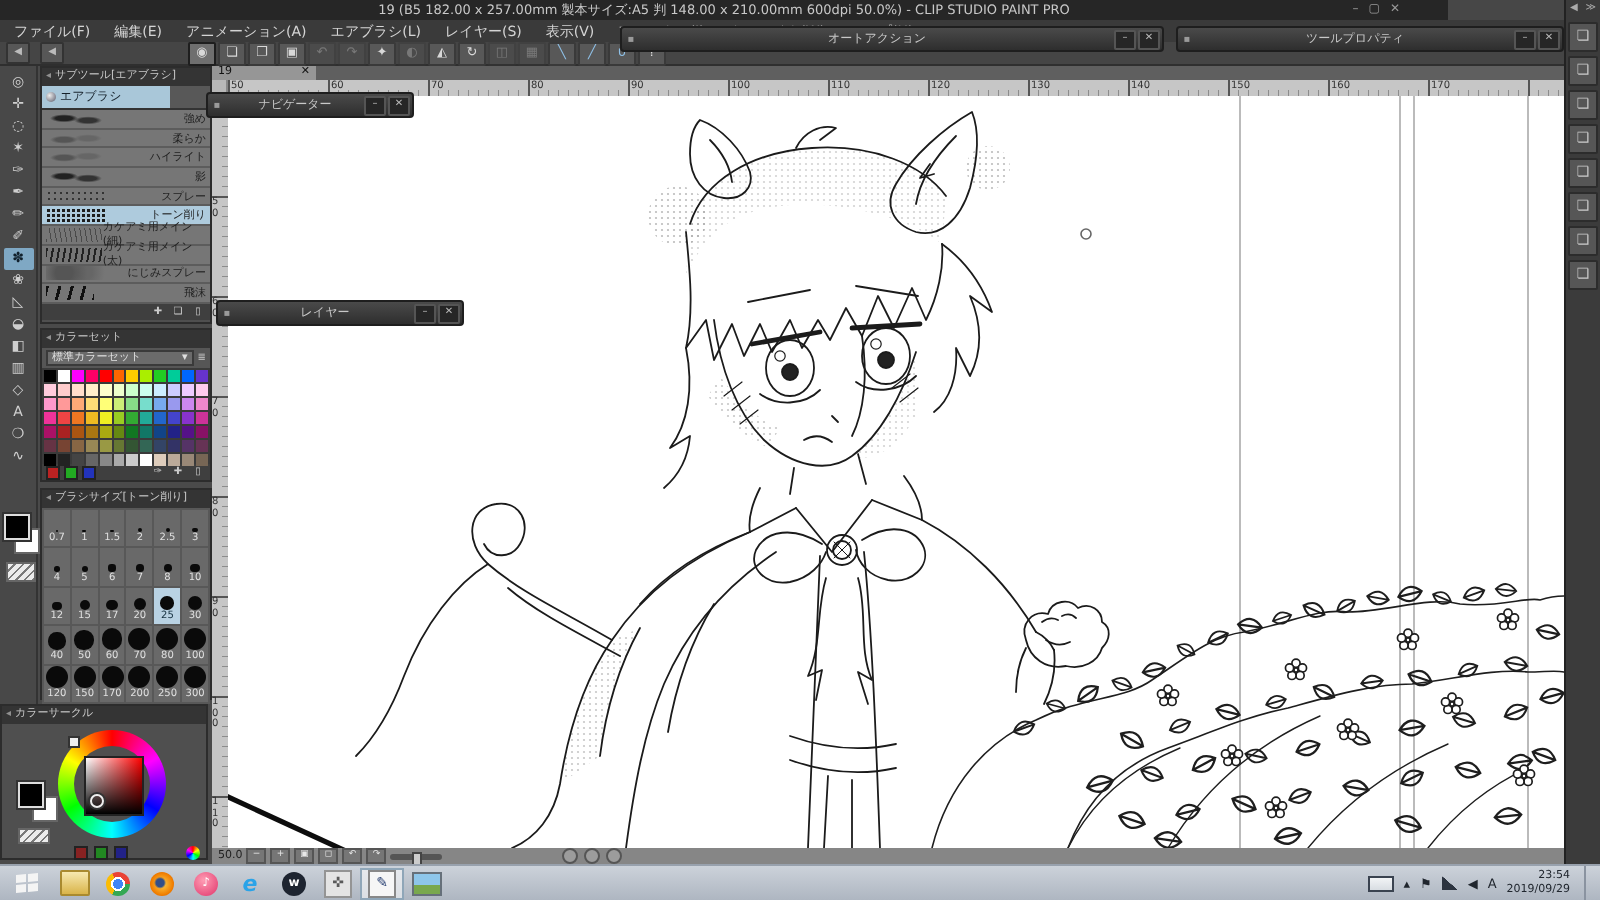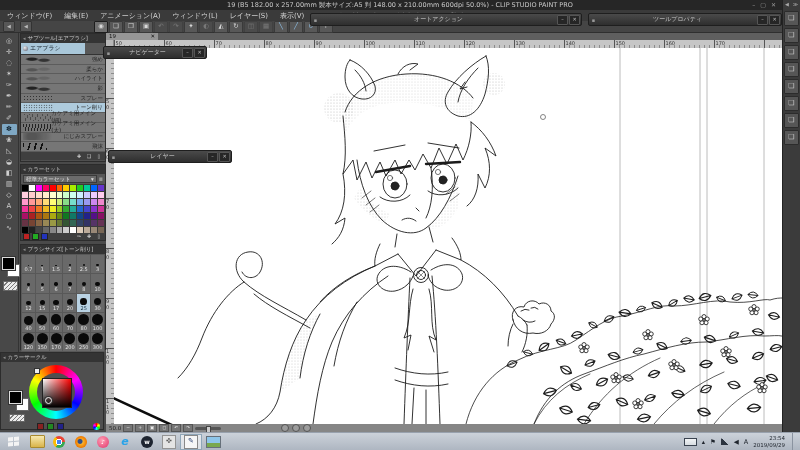--- a/index.html
+++ b/index.html
@@ -1,19 +1,19 @@
 <!DOCTYPE html>
 <html><head>
 <meta charset="utf-8">
 <style>
   html,body{margin:0;padding:0}
   .app{position:relative;width:800px;height:450px;overflow:hidden;background:#474747;
        font-family:"DejaVu Sans","Liberation Sans",sans-serif;-webkit-font-smoothing:antialiased;cursor:default}
   
-  .titlebar{position:absolute;left:0;top:0;width:800px;height:10px;background:#262626;color:#c9c9c9;
+  .titlebar{position:absolute;left:0;top:0;width:724px;height:10px;background:#262626;color:#c9c9c9;
             font-size:6.5px;line-height:10px;text-align:center;white-space:nowrap}
   .win-controls{position:absolute;right:24px;top:0;display:flex;gap:5px;color:#9a9a9a;font-size:6px;line-height:10px}
   .menubar{position:absolute;left:0;top:10px;width:800px;height:11px;background:#3a3a3a;display:flex;
            align-items:center;padding-left:7px;gap:12px;font-size:7px;color:#d4d4d4;box-sizing:border-box}
   .menu-item{white-space:nowrap}
   .cmdbar{position:absolute;left:0;top:21px;width:800px;height:12px;background:#454545;display:flex;align-items:center;border-bottom:1px solid #2f2f2f;box-sizing:border-box}
   .dock-arrow{width:10px;height:9px;margin-left:3px;background:#575757;border:1px solid #333;color:#bbb;
               font-size:5px;line-height:8px;text-align:center;border-radius:1px}
   .cmd-buttons{display:flex;gap:1px;margin-left:62px}
   .cmd-btn{width:12px;height:10px;background:#585858;border:1px solid #3a3a3a;color:#d8d8d8;font-size:6.5px;
@@ -170,24 +170,24 @@
     <span>19 (B5 182.00 x 257.00mm 製本サイズ:A5 判 148.00 x 210.00mm 600dpi 50.0%) - CLIP STUDIO PAINT PRO</span>
     <span class="win-controls">
       <span>–</span>
       <span>▢</span>
       <span>✕</span>
     </span>
   </div>
 
   <div class="menubar">
 
-  <span class="menu-item">ウィンドウ(F)</span>
+  <span class="menu-item">ファイル(F)</span>
       <span class="menu-item">編集(E)</span>
       <span class="menu-item">アニメーション(A)</span>
-      <span class="menu-item">ウィンドウ(L)</span>
+      <span class="menu-item">エアブラシ(L)</span>
       <span class="menu-item">レイヤー(S)</span>
       <span class="menu-item">表示(V)</span>
       <span class="menu-item">フィルター(I)</span>
       <span class="menu-item">ウィンドウ(W)</span>
       <span class="menu-item">ヘルプ(H)</span>
     </div>
 
   <div class="cmdbar">
     <span style="display:flex;gap:2px">
 

